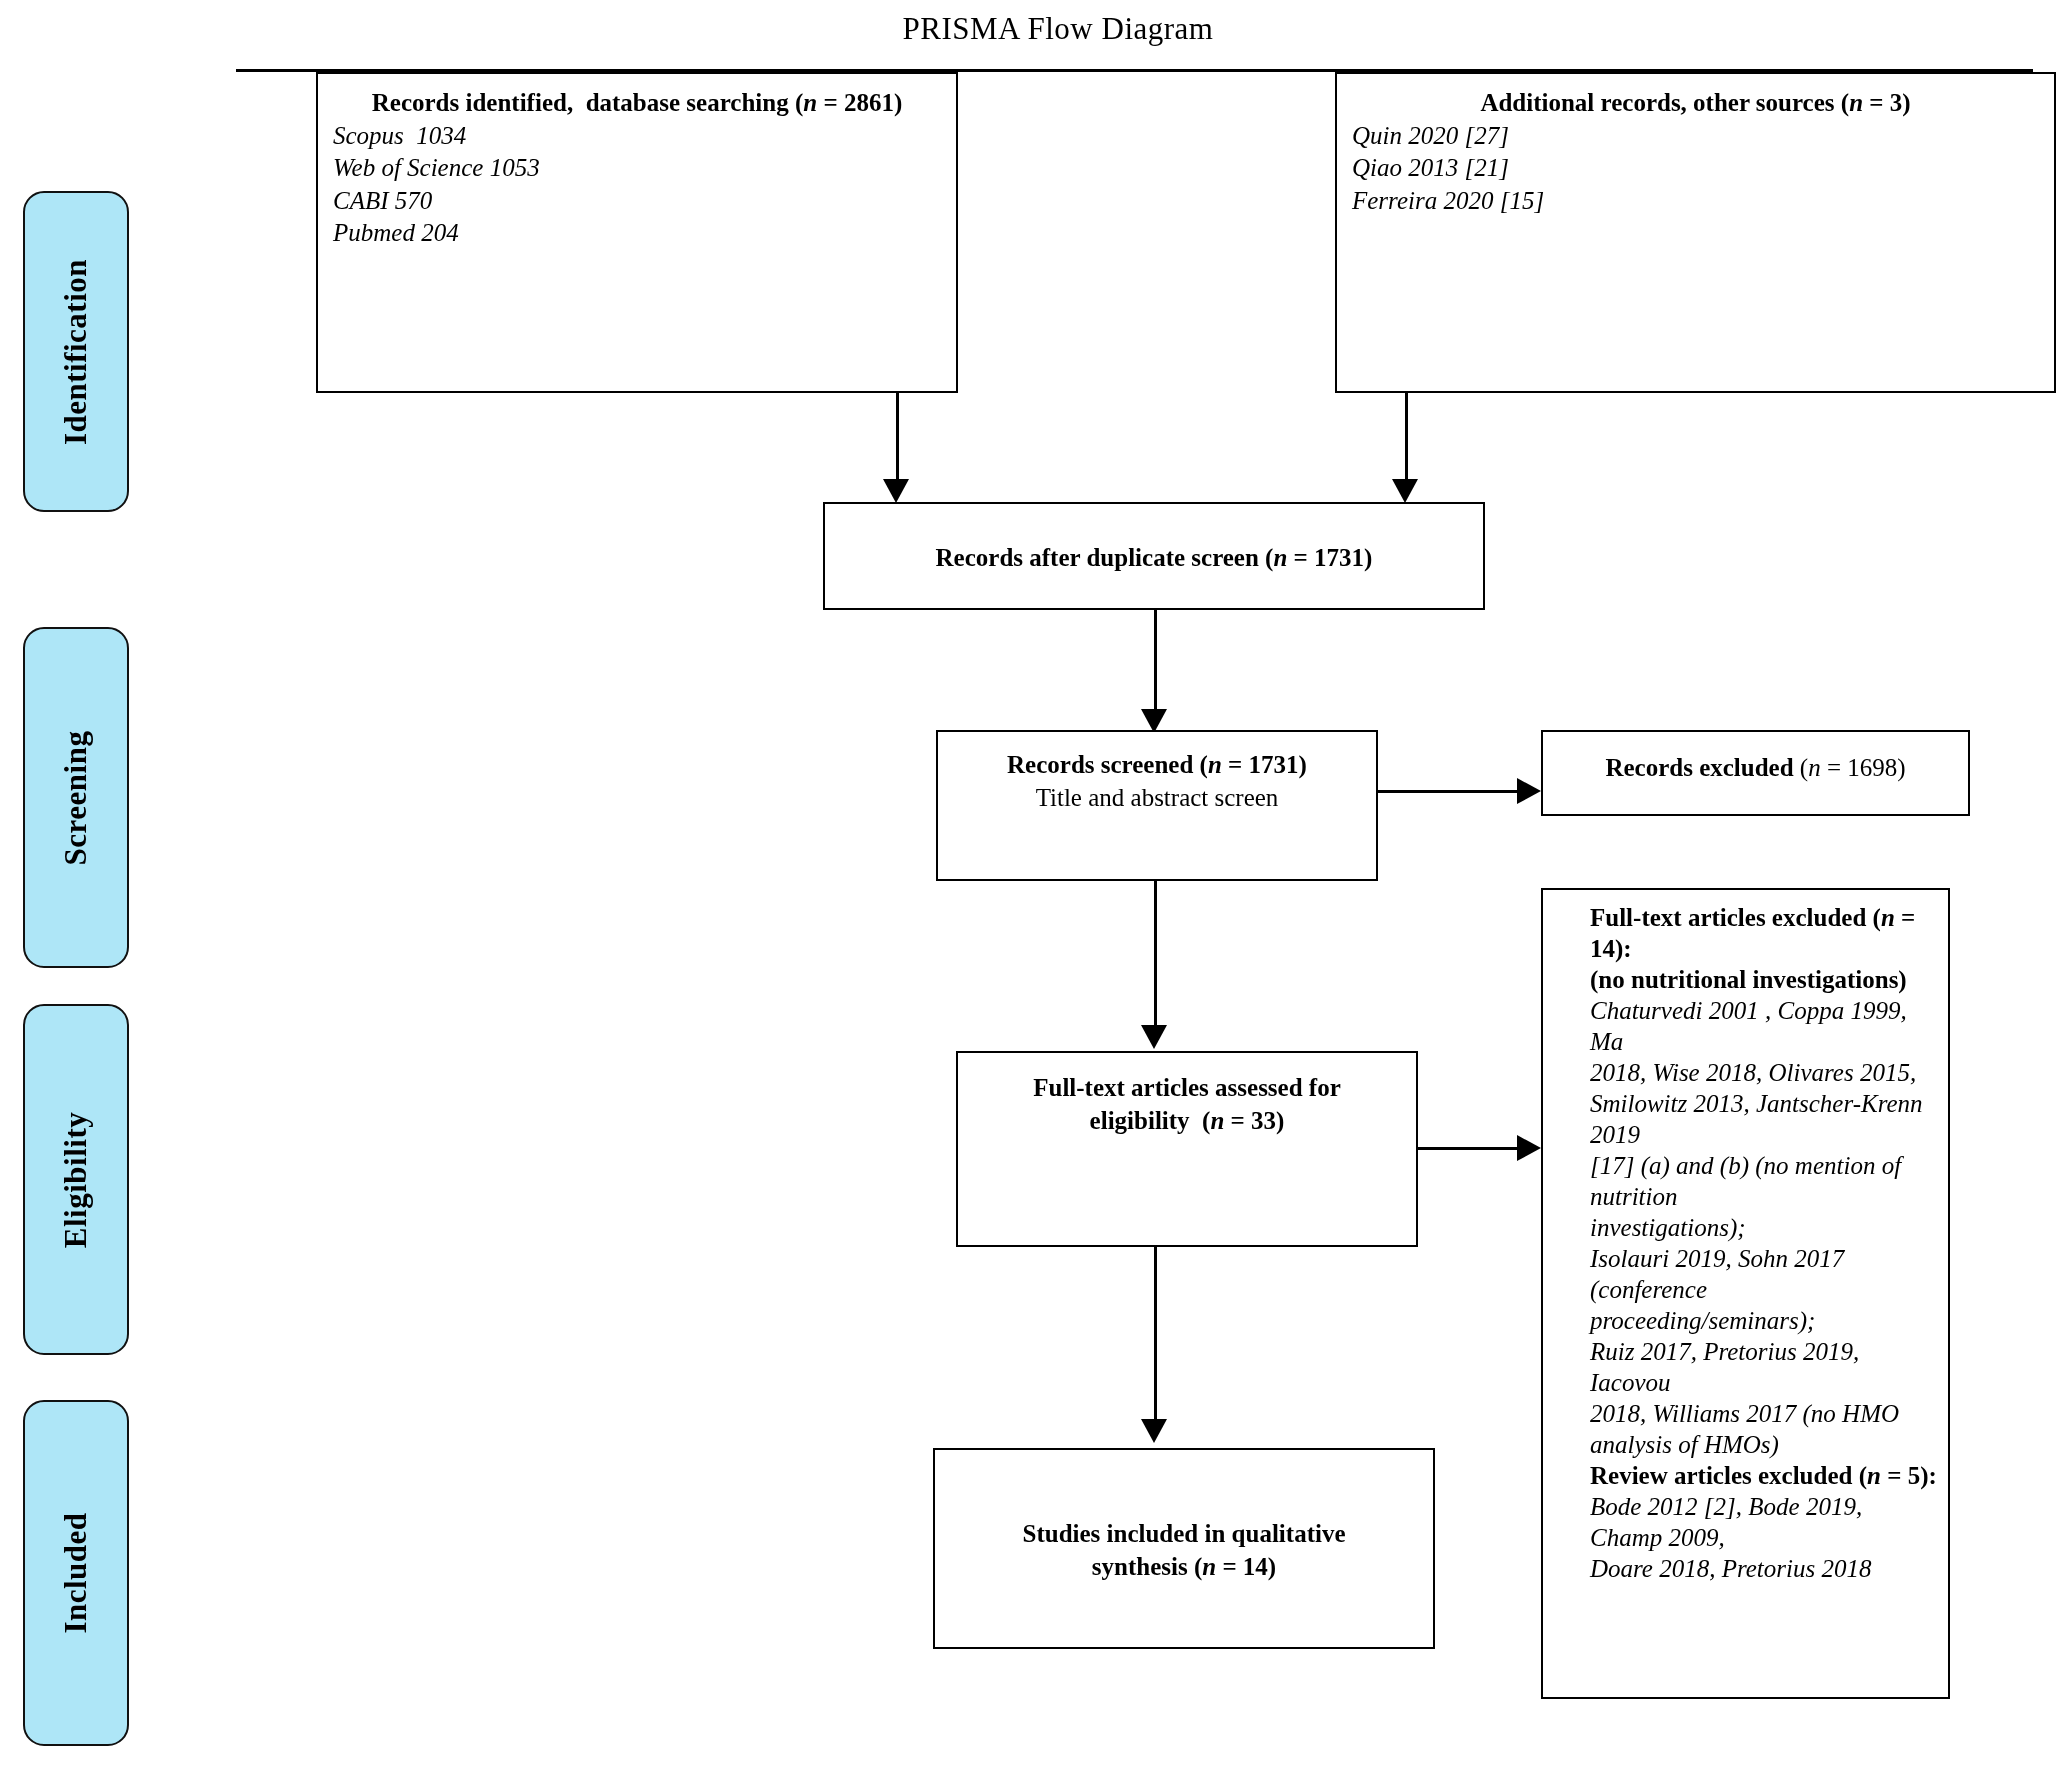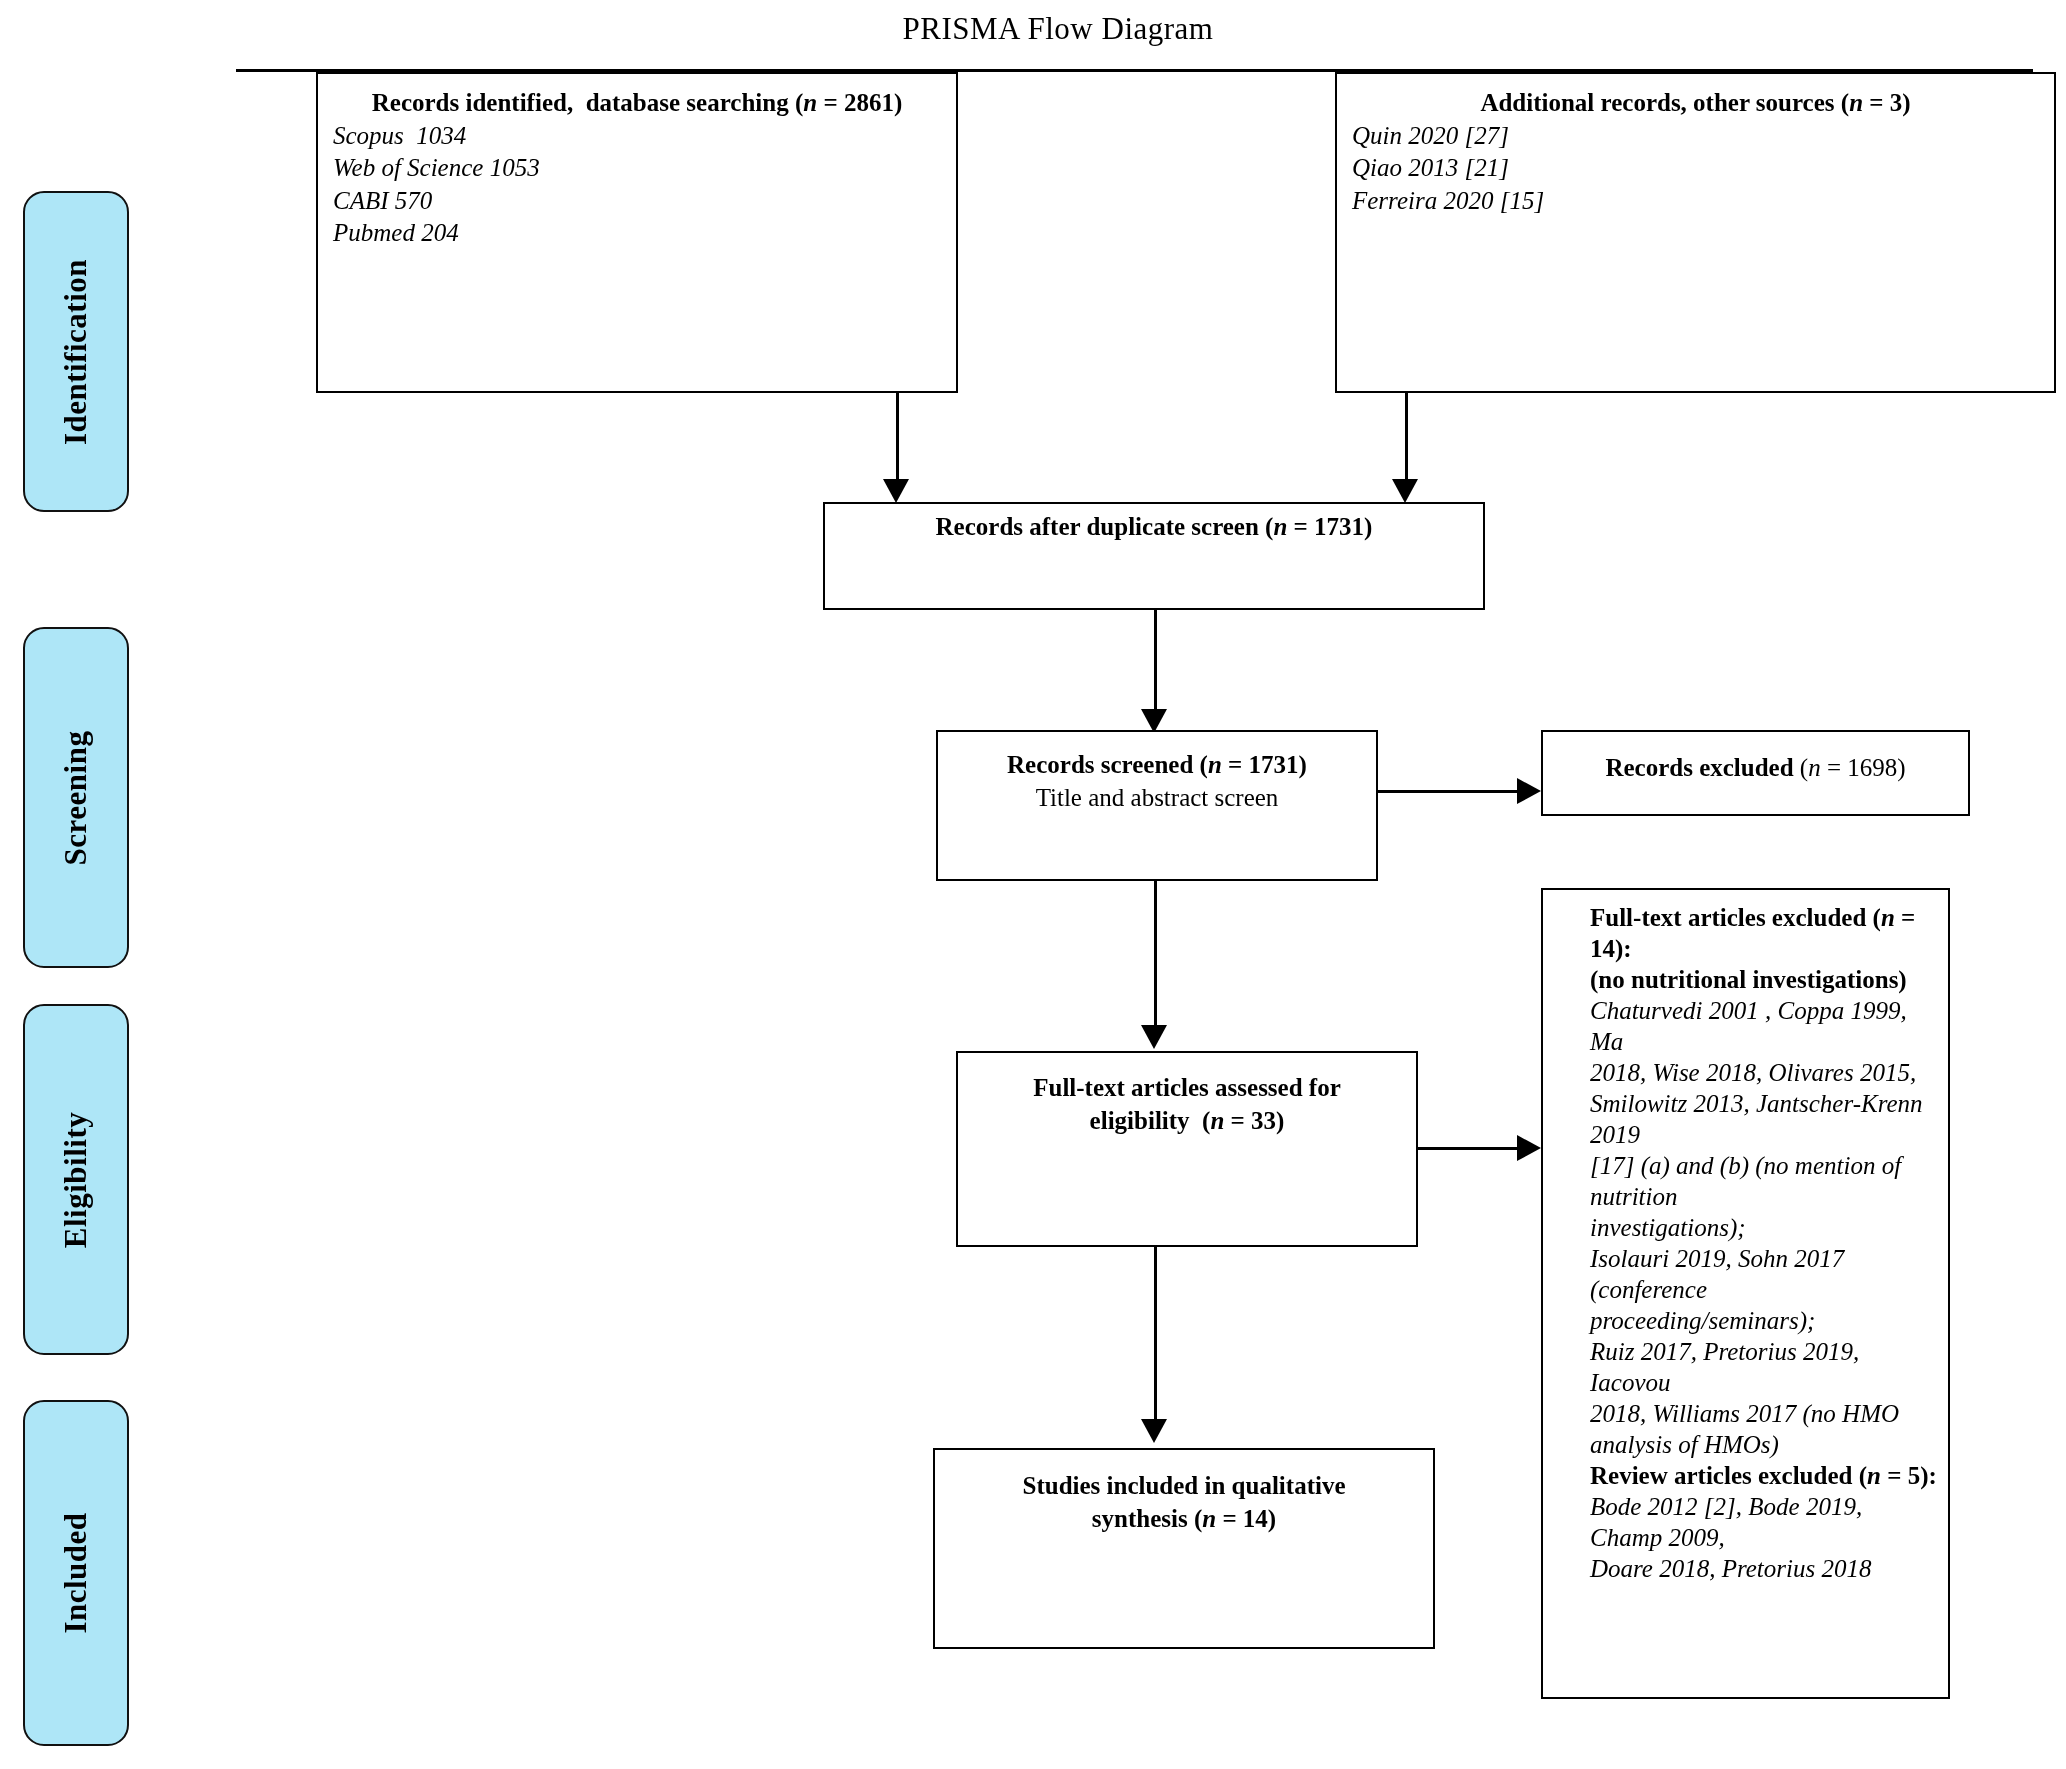--- a/index.html
+++ b/index.html
@@ -161,21 +161,21 @@
     </div>
   </div>
 
   <div class="vline" style="left:896px; top:393px; height:90px;"></div>
   <div class="arrow-down" style="left:883px; top:479px;"></div>
 
   <div class="vline" style="left:1405px; top:393px; height:90px;"></div>
   <div class="arrow-down" style="left:1392px; top:479px;"></div>
 
   <div class="box" style="left:823px; top:502px; width:662px; height:108px;">
-    <div class="box-inner" style="padding-top:7px;">
+    <div class="box-inner" style="padding-top:38px;">
       <span class="ln b ctr"><span>Records after duplicate screen (</span><span class="nvar">n</span><span> = 1731)</span></span>
     </div>
   </div>
 
   <div class="vline" style="left:1154px; top:610px; height:105px;"></div>
   <div class="arrow-down" style="left:1141px; top:709px;"></div>
 
   <div class="box" style="left:936px; top:730px; width:442px; height:151px;">
     <div class="box-inner" style="padding-top:17px;">
       <span class="ln b ctr"><span>Records screened (</span><span class="nvar">n</span><span> = 1731)</span></span>
@@ -224,20 +224,20 @@
       <span class="ln b lft"><span>Review articles excluded (</span><span class="nvar">n</span><span> = 5):</span></span>
       <span class="ln it lft">Bode 2012 [2], Bode 2019, Champ 2009,</span>
       <span class="ln it lft">Doare 2018, Pretorius 2018</span>
     </div>
   </div>
 
   <div class="vline" style="left:1154px; top:1247px; height:178px;"></div>
   <div class="arrow-down" style="left:1141px; top:1419px;"></div>
 
   <div class="box" style="left:933px; top:1448px; width:502px; height:201px;">
-    <div class="box-inner" style="padding-top:20px;">
+    <div class="box-inner" style="padding-top:20px;margin-top:48px;">
       <span class="ln b ctr">Studies included in qualitative</span>
       <span class="ln b ctr"><span>synthesis (</span><span class="nvar">n</span><span> = 14)</span></span>
     </div>
   </div>
 
 </div>
 
 
 </body></html>

